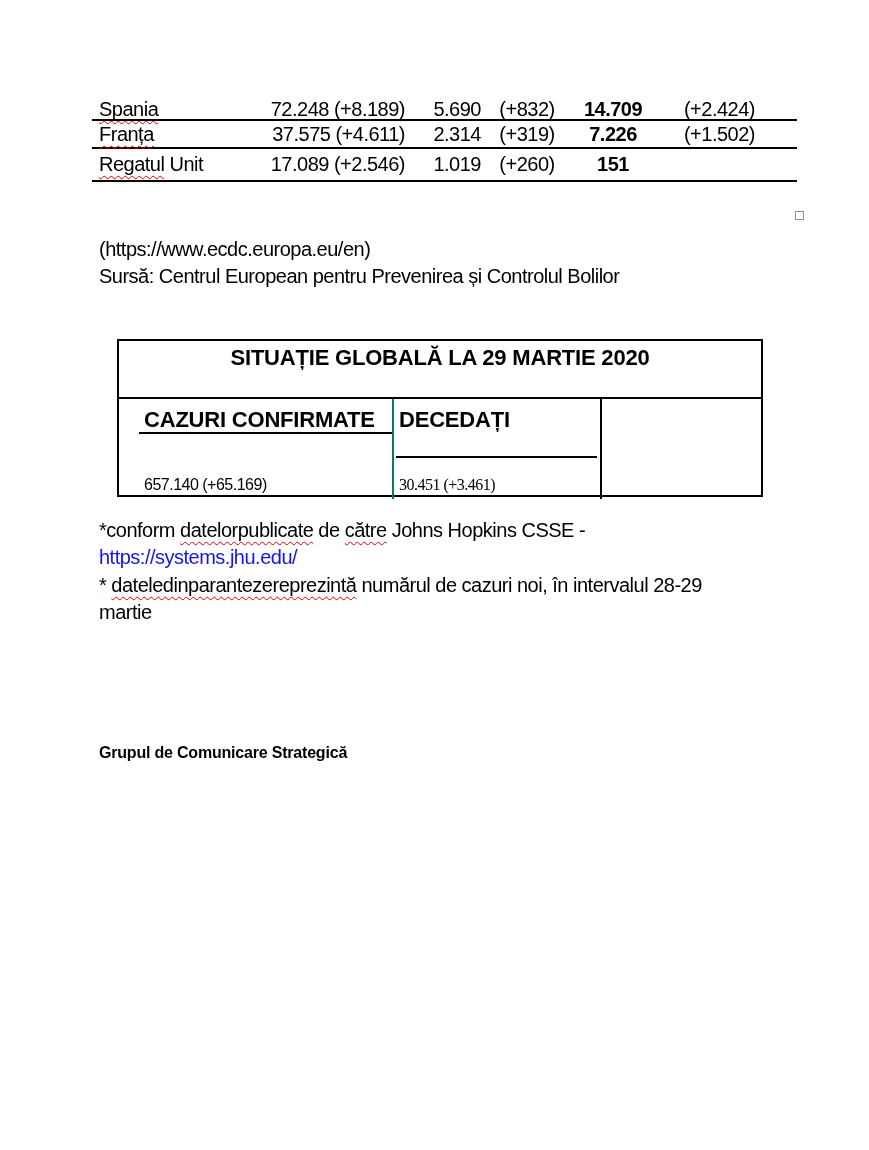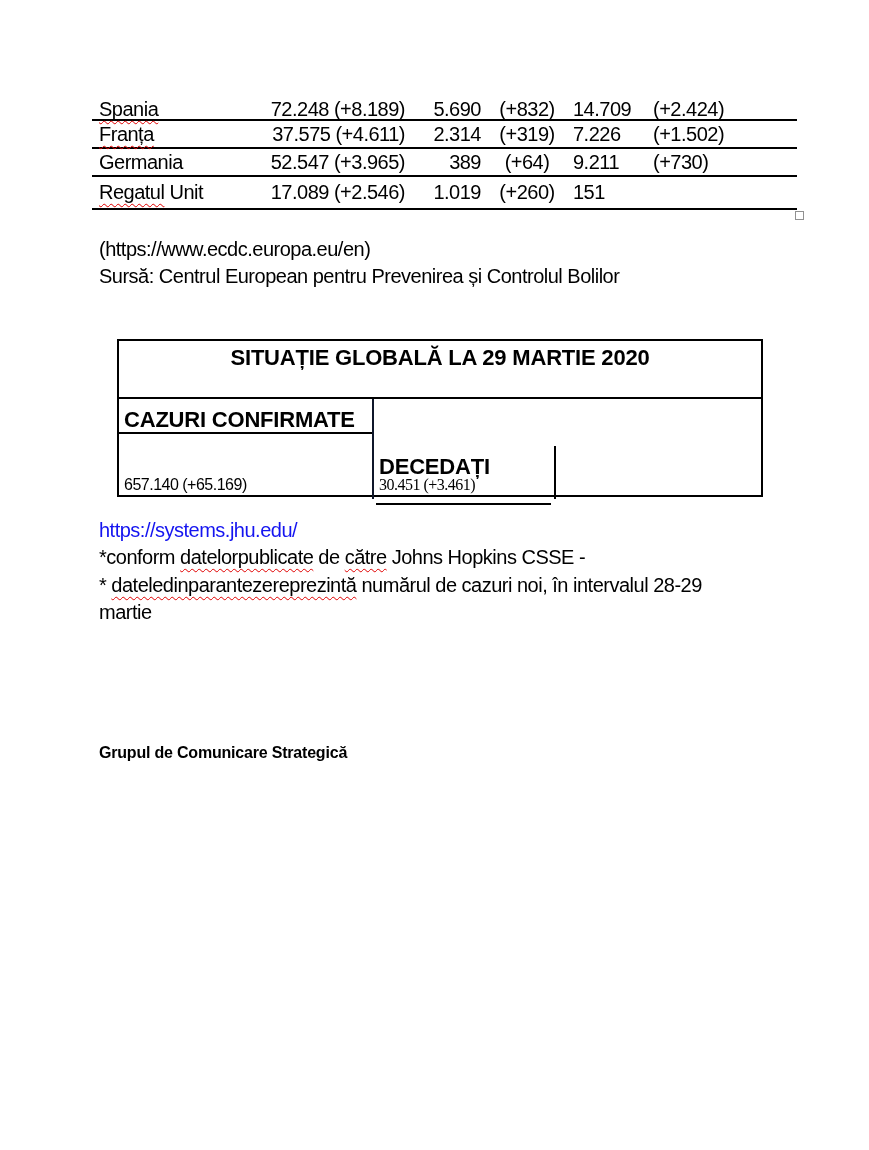--- a/index.html
+++ b/index.html
@@ -13,22 +13,22 @@
   .top-table{position:absolute;left:92px;top:98px;width:705px;font-size:20px;}
   .tt-row{
     display:grid;
     grid-template-columns:150px 163px 76px 92px 80px 102px 1fr;
     align-items:center;border-bottom:2px solid #000;
   }
   .tt-country{padding-left:7px;text-align:left;}
   .tt-conf{text-align:right;}
   .tt-dnum{text-align:right;}
   .tt-ddelta{text-align:center;}
-  .tt-rnum{text-align:left;}
-  .tt-rdelta{text-align:left;}
+  .tt-rnum{text-align:center;font-weight:bold;}
+  .tt-rdelta{text-align:right;}
   .sq{
     text-decoration-line:underline;
     text-decoration-style:wavy;
     text-decoration-color:#e00000;
     text-decoration-thickness:1px;
     text-underline-offset:4px;
     text-decoration-skip-ink:none;
   }
   .resize-handle{
     position:absolute;left:795px;top:211px;width:7px;height:7px;
@@ -41,22 +41,22 @@
     position:absolute;left:117px;top:339px;width:646px;height:158px;
     border:2px solid #000;box-sizing:border-box;
   }
   .gt-title-row{
     height:52px;border-bottom:2px solid #000;text-align:center;
     font-weight:bold;font-size:22px;padding-top:4px;box-sizing:content-box;
     letter-spacing:-0.2px;
   }
   .gt-cols{display:flex;height:100px;}
   .gt-col{position:relative;box-sizing:border-box;}
-  .gt-col1{width:255px;border-right:2px solid #0f172a;}
-  .gt-col2{width:182px;border-right:2px solid #000;margin-top:47px;}
+  .gt-col1{width:255px;border-right:2px solid #0f766e;margin-left:20px;}
+  .gt-col2{width:208px;border-right:2px solid #000;}
   .gt-col3{flex:1;}
   .gt-header{
     position:absolute;top:8px;left:5px;font-weight:bold;font-size:22px;
     letter-spacing:-0.2px;white-space:nowrap;
   }
   .gt-header .suffix{font-weight:normal;}
   .gt-underline{position:absolute;border-top:2px solid #000;}
   .gt-ul-1{top:33px;left:0;right:0;}
   .gt-ul-2{top:57px;left:2px;right:3px;}
   .gt-ul-3{top:57px;left:3px;right:0;}
@@ -90,29 +90,20 @@
     </div>
     <div class="tt-row" style="height:26px">
       <div class="tt-country"><span class="sq">Franța</span></div>
       <div class="tt-conf">37.575 (+4.611)</div>
       <div class="tt-dnum">2.314</div>
       <div class="tt-ddelta">(+319)</div>
       <div class="tt-rnum">7.226</div>
       <div class="tt-rdelta">(+1.502)</div>
       <div></div>
     </div>
-    <div class="tt-row" style="height:26px">
-      <div class="tt-country">Germania</div>
-      <div class="tt-conf">52.547 (+3.965)</div>
-      <div class="tt-dnum">389</div>
-      <div class="tt-ddelta">(+64)</div>
-      <div class="tt-rnum">9.211</div>
-      <div class="tt-rdelta">(+730)</div>
-      <div></div>
-    </div>
     <div class="tt-row" style="height:31px">
       <div class="tt-country"><span class="sq">Regatul</span><span> Unit</span></div>
       <div class="tt-conf">17.089 (+2.546)</div>
       <div class="tt-dnum">1.019</div>
       <div class="tt-ddelta">(+260)</div>
       <div class="tt-rnum">151</div>
       <div class="tt-rdelta"></div>
       <div></div>
     </div>
   </div>
@@ -133,21 +124,21 @@
       </div>
       <div class="gt-col gt-col2">
         <div class="gt-header"><span>DECEDAȚI</span><span class="suffix"></span></div>
         <div class="gt-underline gt-ul-2"></div>
         <div class="gt-value gt-val2">30.451 (+3.461)</div>
       </div>
     </div>
   </div>
 
   <div class="footnotes">
+    <div><span>*conform </span><span class="sq">datelorpublicate</span><span> de </span><span class="sq">către</span><span> Johns Hopkins CSSE -</span></div>
     <div><span class="link">https://systems.jhu.edu/</span></div>
-    <div><span>*conform </span><span class="sq">datelorpublicate</span><span> de </span><span class="sq">către</span><span> Johns Hopkins CSSE -</span></div>
     <div><span>* </span><span class="sq">dateledinparantezereprezintă</span><span> numărul de cazuri noi, în intervalul 28-29</span></div>
     <div>martie</div>
   </div>
 
   <div class="signature">Grupul de Comunicare Strategică</div>
 
 </div>
 
 </body></html>

